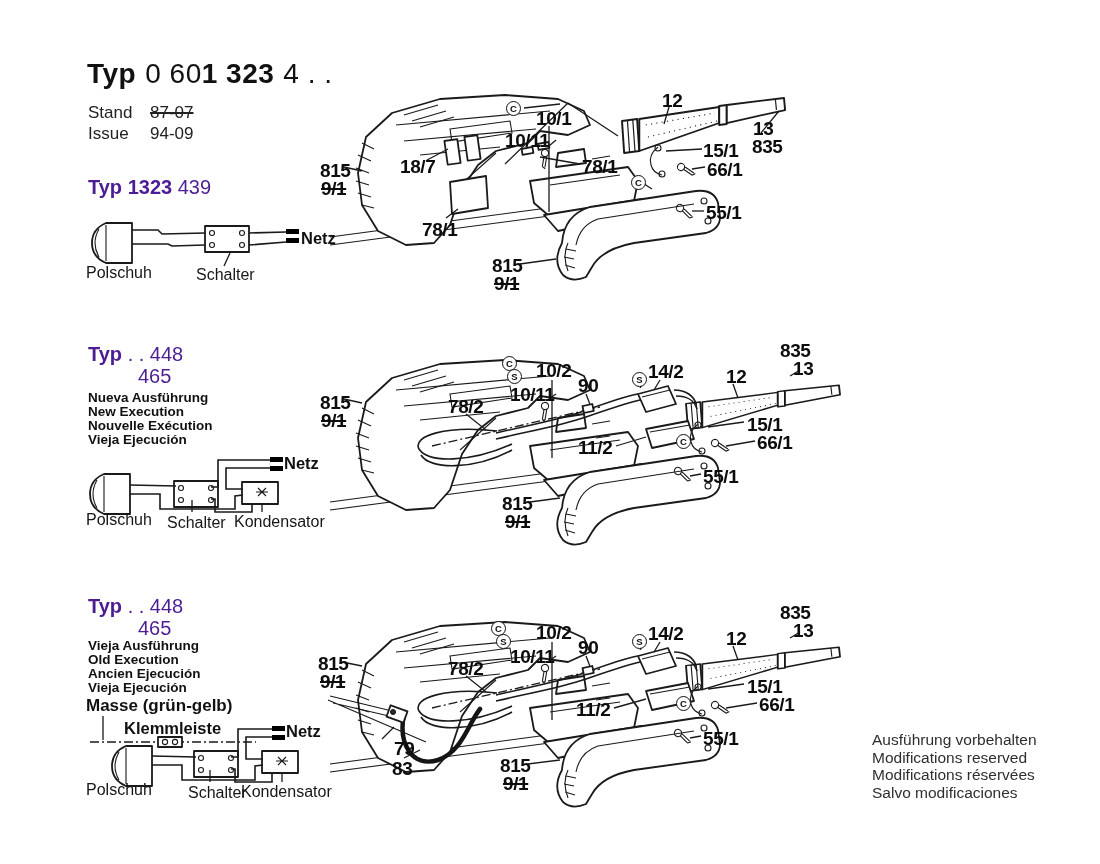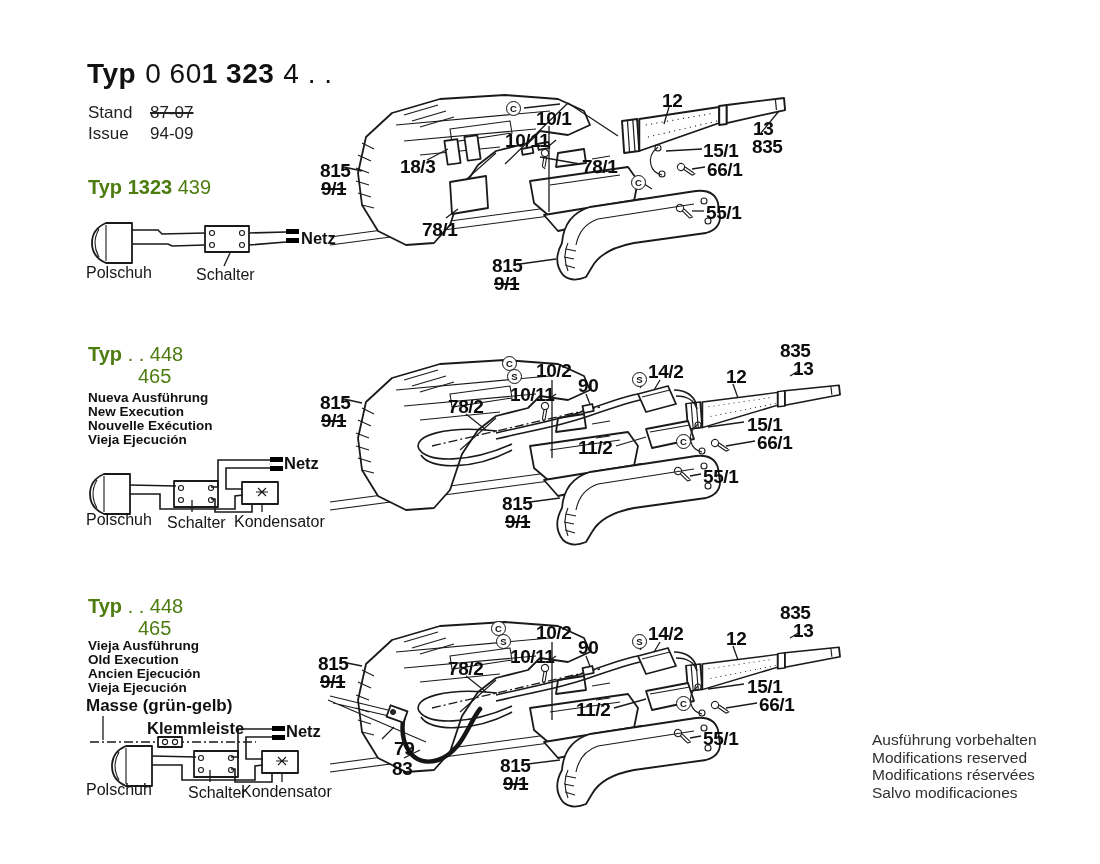--- a/index.html
+++ b/index.html
@@ -12,36 +12,36 @@
   .b{font-weight:bold;}
   
   .title{left:87px;top:58px;font-size:28px;letter-spacing:.5px;}
   .title .gap{margin-left:9px;}
   .rev1{left:88px;top:103px;}
   .rev2{left:88px;top:124px;}
   .rev{font-size:17px;color:#222;}
   .rev .lab{display:inline-block;width:62px;}
   .struck{text-decoration:line-through;text-decoration-thickness:1.5px;}
   
-  .sechead{font-size:20px;color:#4d7c0f;}
+  .sechead{font-size:20px;color:#4c1d95;}
   .s1h{left:88px;top:176px;}
   .s2h{left:88px;top:343px;}
   .s3h{left:88px;top:595px;}
   .sechead .l2{margin-left:50px;line-height:21px;}
   
   .variant{font-size:13.5px;font-weight:bold;line-height:14px;color:#111;}
   .v2{left:88px;top:391px;}
   .v3{left:88px;top:639px;}
   
   .wl{font-size:16px;color:#161616;}
   .wlb{font-size:16.5px;font-weight:bold;color:#111;}
   .w1-pol{left:86px;top:264px;}   .w1-sch{left:196px;top:266px;}  .w1-netz{left:301px;top:229px;}
   .w2-pol{left:86px;top:511px;}   .w2-sch{left:167px;top:514px;}  .w2-kon{left:234px;top:513px;} .w2-netz{left:284px;top:454px;}
   .w3-masse{left:86px;top:696px;font-size:17px;}
-  .w3-klemm{left:124px;top:719px;margin-left:23px;}
+  .w3-klemm{left:124px;top:719px;}
   .w3-pol{left:86px;top:781px;}   .w3-sch{left:188px;top:784px;}  .w3-kon{left:241px;top:783px;} .w3-netz{left:286px;top:722px;}
   
   .footer{left:872px;top:731px;font-size:15.5px;line-height:17.5px;color:#2e2e2e;}
   
   .callout{position:absolute;font-weight:bold;font-size:19px;letter-spacing:-0.4px;color:#0d0d0d;white-space:nowrap;}
   .callout.struck{text-decoration:line-through;text-decoration-thickness:2px;}
   .mark{position:absolute;width:13px;height:13px;border:1.5px solid #111;border-radius:50%;
         font-size:9.5px;line-height:13px;font-weight:bold;text-align:center;color:#111;background:#fff;}
   svg{position:absolute;left:0;top:0;}
   .part{fill:#ffffff;stroke:#1a1a1a;stroke-width:1.8;stroke-linejoin:round;}
@@ -309,21 +309,21 @@
 <div class="abs footer">
   <div>Ausführung vorbehalten</div>
   <div>Modifications reserved</div>
   <div>Modifications réservées</div>
   <div>Salvo modificaciones</div>
 </div>
 
 <div id="callout-layer" class="abs" style="left:0;top:0;width:1100px;height:864px;pointer-events:none;">
     <div class="callout" style="left: 320px; top: 160px;">815</div>
     <div class="callout struck" style="left: 321px; top: 178px;">9/1</div>
-    <div class="callout" style="left: 400px; top: 156px;">18/3</div>
+    <div class="callout" style="left: 400px; top: 156px;">18/7</div>
     <div class="callout" style="left: 422px; top: 219px;">78/1</div>
     <div class="callout" style="left: 536px; top: 108px; text-align: center;">10/1</div>
     <div class="callout" style="left: 505px; top: 130px;">10/11</div>
     <div class="callout" style="left: 582px; top: 156px;">78/1</div>
     <div class="callout" style="left: 662px; top: 90px;">12</div>
     <div class="callout" style="left: 753px; top: 118px;">13</div>
     <div class="callout" style="left: 752px; top: 136px;">835</div>
     <div class="callout" style="left: 703px; top: 140px;">15/1</div>
     <div class="callout" style="left: 707px; top: 159px;">66/1</div>
     <div class="callout" style="left: 706px; top: 202px;">55/1</div>

